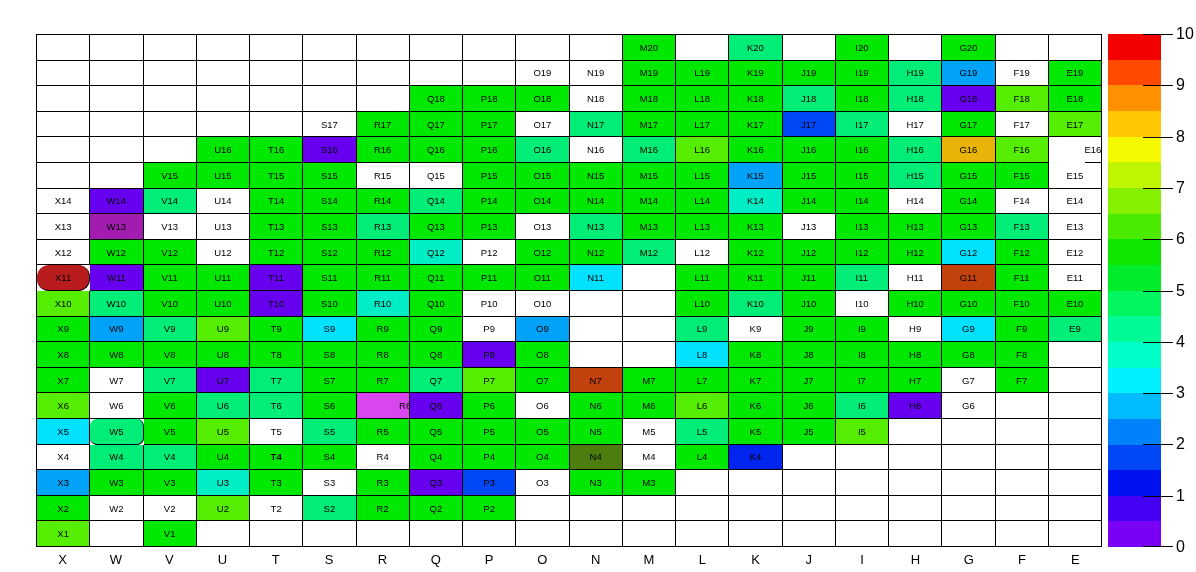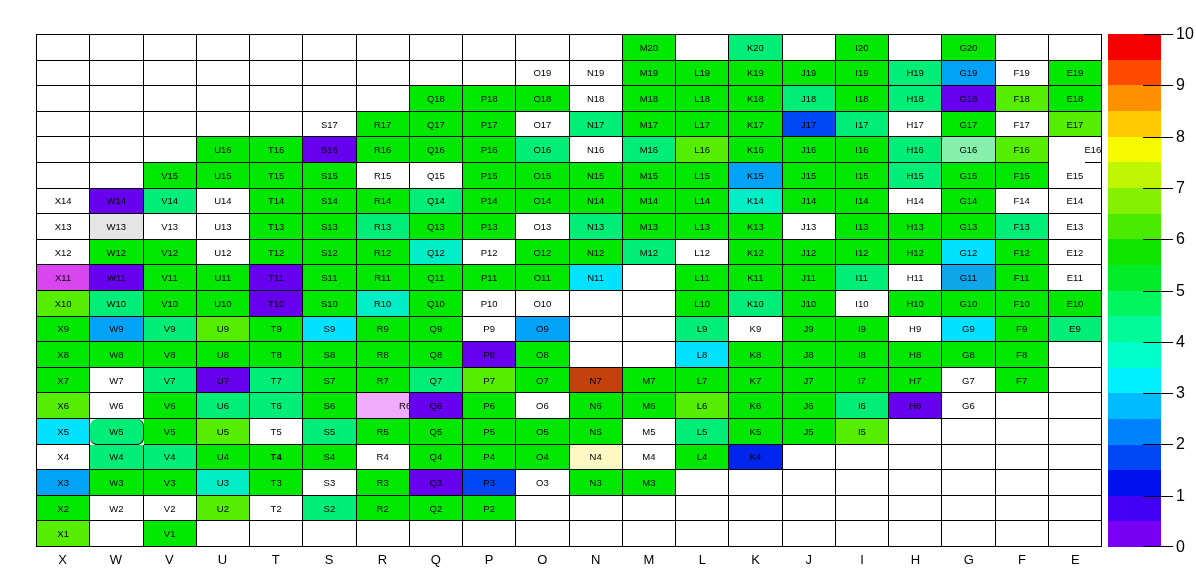--- a/index.html
+++ b/index.html
@@ -261,21 +261,21 @@
       </div>
       <div class="cell" style="background: rgb(0, 232, 0);">
         <span class="cell-label">J16</span>
       </div>
       <div class="cell" style="background: rgb(0, 232, 0);">
         <span class="cell-label">I16</span>
       </div>
       <div class="cell" style="background: rgb(0, 238, 119);">
         <span class="cell-label">H16</span>
       </div>
-      <div class="cell" style="background: #86efac;">
+      <div class="cell" style="background: #eab308;">
         <span class="cell-label">G16</span>
       </div>
       <div class="cell" style="background: rgb(85, 238, 0);">
         <span class="cell-label">F16</span>
       </div>
       <div class="cell" style="background: rgb(255, 255, 255); margin-left: 36px;">
         <span class="cell-label">E16</span>
       </div>
       <div class="cell"></div>
       <div class="cell"></div>
@@ -389,21 +389,21 @@
       </div>
       <div class="cell" style="background: rgb(255, 255, 255);">
         <span class="cell-label">F14</span>
       </div>
       <div class="cell" style="background: rgb(255, 255, 255);">
         <span class="cell-label">E14</span>
       </div>
       <div class="cell" style="background: rgb(255, 255, 255);">
         <span class="cell-label">X13</span>
       </div>
-      <div class="cell" style="background: #e5e5e5;">
+      <div class="cell" style="background: #a21caf;">
         <span class="cell-label">W13</span>
       </div>
       <div class="cell" style="background: rgb(255, 255, 255);">
         <span class="cell-label">V13</span>
       </div>
       <div class="cell" style="background: rgb(255, 255, 255);">
         <span class="cell-label">U13</span>
       </div>
       <div class="cell" style="background: rgb(0, 232, 0);">
         <span class="cell-label">T13</span>
@@ -506,21 +506,21 @@
       </div>
       <div class="cell" style="background: rgb(0, 226, 255);">
         <span class="cell-label">G12</span>
       </div>
       <div class="cell" style="background: rgb(0, 232, 0);">
         <span class="cell-label">F12</span>
       </div>
       <div class="cell" style="background: rgb(255, 255, 255);">
         <span class="cell-label">E12</span>
       </div>
-      <div class="cell" style="background: #d946ef;">
+      <div class="cell" style="background: #b91c1c; border-radius: 12px;">
         <span class="cell-label">X11</span>
       </div>
       <div class="cell" style="background: rgb(102, 0, 238);">
         <span class="cell-label">W11</span>
       </div>
       <div class="cell" style="background: rgb(0, 232, 0);">
         <span class="cell-label">V11</span>
       </div>
       <div class="cell" style="background: rgb(0, 232, 0);">
         <span class="cell-label">U11</span>
@@ -555,21 +555,21 @@
       </div>
       <div class="cell" style="background: rgb(0, 232, 0);">
         <span class="cell-label">J11</span>
       </div>
       <div class="cell" style="background: rgb(0, 238, 119);">
         <span class="cell-label">I11</span>
       </div>
       <div class="cell" style="background: rgb(255, 255, 255);">
         <span class="cell-label">H11</span>
       </div>
-      <div class="cell" style="background: #0ea5e9;">
+      <div class="cell" style="background: #c2410c;">
         <span class="cell-label">G11</span>
       </div>
       <div class="cell" style="background: rgb(0, 232, 0);">
         <span class="cell-label">F11</span>
       </div>
       <div class="cell" style="background: rgb(255, 255, 255);">
         <span class="cell-label">E11</span>
       </div>
       <div class="cell" style="background: rgb(85, 238, 0);">
         <span class="cell-label">X10</span>
@@ -806,21 +806,21 @@
       </div>
       <div class="cell" style="background: rgb(0, 238, 119);">
         <span class="cell-label">U6</span>
       </div>
       <div class="cell" style="background: rgb(0, 238, 119);">
         <span class="cell-label">T6</span>
       </div>
       <div class="cell" style="background: rgb(0, 232, 0);">
         <span class="cell-label">S6</span>
       </div>
-      <div class="cell" style="background: #f0abfc; padding-left: 45px;">
+      <div class="cell" style="background: #d946ef; padding-left: 45px;">
         <span class="cell-label">R6</span>
       </div>
       <div class="cell" style="background: rgb(102, 0, 238);">
         <span class="cell-label">Q6</span>
       </div>
       <div class="cell" style="background: rgb(0, 232, 0);">
         <span class="cell-label">P6</span>
       </div>
       <div class="cell" style="background: rgb(255, 255, 255);">
         <span class="cell-label">O6</span>
@@ -926,21 +926,21 @@
       </div>
       <div class="cell" style="background: rgb(0, 232, 0);">
         <span class="cell-label">Q4</span>
       </div>
       <div class="cell" style="background: rgb(0, 232, 0);">
         <span class="cell-label">P4</span>
       </div>
       <div class="cell" style="background: rgb(0, 232, 0);">
         <span class="cell-label">O4</span>
       </div>
-      <div class="cell" style="background: #fef9c3;">
+      <div class="cell" style="background: #4d7c0f;">
         <span class="cell-label">N4</span>
       </div>
       <div class="cell" style="background: rgb(255, 255, 255);">
         <span class="cell-label">M4</span>
       </div>
       <div class="cell" style="background: rgb(0, 232, 0);">
         <span class="cell-label">L4</span>
       </div>
       <div class="cell" style="background: rgb(0, 37, 238);">
         <span class="cell-label">K4</span>

